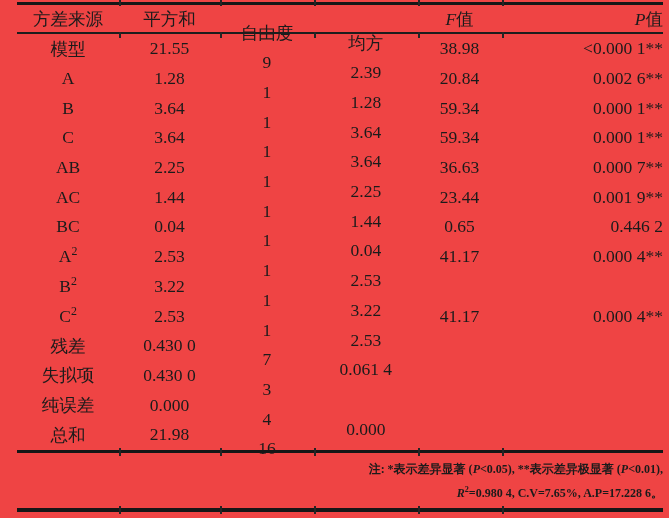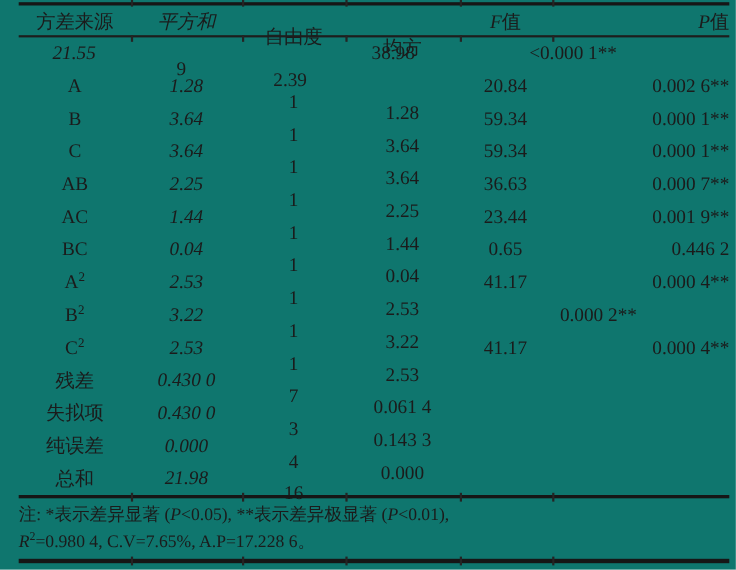--- a/index.html
+++ b/index.html
@@ -1,46 +1,46 @@
 <!DOCTYPE html>
 <html><head>
 <meta charset="utf-8">
 <style>
   html,body{margin:0;padding:0;background:#ffffff;}
   .page{
-    position:relative;width:669px;height:518px;background:#0f766e;
+    position:relative;width:669px;height:518px;background:#ef4444;
     font-family:"Liberation Serif","DejaVu Serif",serif;color:#1b1b1b;
     overflow:hidden;
   }
   .table{position:absolute;left:17px;top:2px;width:646px;}
   .rule{position:relative;background:#161616;}
   .rule-top{height:3px;}
   .rule-thin{height:2px;background:#1d1d1d;}
   .rule-mid{height:3px;}
   .rule-bottom{height:4px;}
   .tick{position:absolute;width:2px;background:#242424;}
   .rule-top .tick{top:-4px;height:8px;}
   .rule-thin .tick{top:0;height:6px;}
   .rule-mid .tick{top:-2px;height:8px;}
   .rule-bottom .tick{top:-2px;height:8px;}
   .t1{left:15.8%;} .t2{left:31.4%;} .t3{left:46%;} .t4{left:62%;} .t5{left:75%;}
   .hrow{display:flex;align-items:center;height:27px;font-size:17.5px;}
   .trow{display:flex;align-items:center;height:29.7px;font-size:17.5px;}
   .cell{flex:none;text-align:center;white-space:nowrap;}
   .col1{width:15.8%;}
-  .col2{width:15.6%;font-style:italic;}
+  .col2{width:15.6%;}
   .col3{width:14.6%;margin-top:28px;}
   .col4{width:16%;margin-top:48px;}
   .col5{width:13%;}
   .col6{width:25%;box-sizing:border-box;text-align:right;padding-left:5.6%;}
   .lt{text-indent:-0.55em;}
   sup{font-size:68%;vertical-align:super;line-height:0;}
   i{font-style:italic;}
   .note{padding:4px 0 3px;}
-  .note-line{text-align:left;font-size:16px;line-height:24px;white-space:nowrap;}
+  .note-line{text-align:right;font-size:12px;line-height:24px;white-space:nowrap;font-weight:bold;}
 </style>
 </head>
 <body>
 
 <div class="page">
   <div class="table">
 
     <div class="rule rule-top">
       <span class="tick t1"></span>
       <span class="tick t2"></span>
@@ -61,20 +61,21 @@
     <div class="rule rule-thin">
       <span class="tick t1"></span>
       <span class="tick t2"></span>
       <span class="tick t3"></span>
       <span class="tick t4"></span>
       <span class="tick t5"></span>
     </div>
 
     <div id="table-body">
         <div class="trow">
+          <div class="cell col1">模型</div>
           <div class="cell col2">21.55</div>
           <div class="cell col3">9</div>
           <div class="cell col4">2.39</div>
           <div class="cell col5">38.98</div>
           <div class="cell col6 lt">&lt;0.000 1**</div>
         </div>
         <div class="trow">
           <div class="cell col1">A</div>
           <div class="cell col2">1.28</div>
           <div class="cell col3">1</div>
@@ -128,21 +129,20 @@
           <div class="cell col3">1</div>
           <div class="cell col4">2.53</div>
           <div class="cell col5">41.17</div>
           <div class="cell col6">0.000 4**</div>
         </div>
         <div class="trow">
           <div class="cell col1">B<sup>2</sup></div>
           <div class="cell col2">3.22</div>
           <div class="cell col3">1</div>
           <div class="cell col4">3.22</div>
-          <div class="cell col6">0.000 2**</div>
         </div>
         <div class="trow">
           <div class="cell col1">C<sup>2</sup></div>
           <div class="cell col2">2.53</div>
           <div class="cell col3">1</div>
           <div class="cell col4">2.53</div>
           <div class="cell col5">41.17</div>
           <div class="cell col6">0.000 4**</div>
         </div>
         <div class="trow">
@@ -150,21 +150,20 @@
           <div class="cell col2">0.430 0</div>
           <div class="cell col3">7</div>
           <div class="cell col4">0.061 4</div>
           <div class="cell col5"></div>
           <div class="cell col6"></div>
         </div>
         <div class="trow">
           <div class="cell col1">失拟项</div>
           <div class="cell col2">0.430 0</div>
           <div class="cell col3">3</div>
-          <div class="cell col4">0.143 3</div>
           <div class="cell col5"></div>
           <div class="cell col6"></div>
         </div>
         <div class="trow">
           <div class="cell col1">纯误差</div>
           <div class="cell col2">0.000</div>
           <div class="cell col3">4</div>
           <div class="cell col4">0.000</div>
           <div class="cell col5"></div>
           <div class="cell col6"></div>

